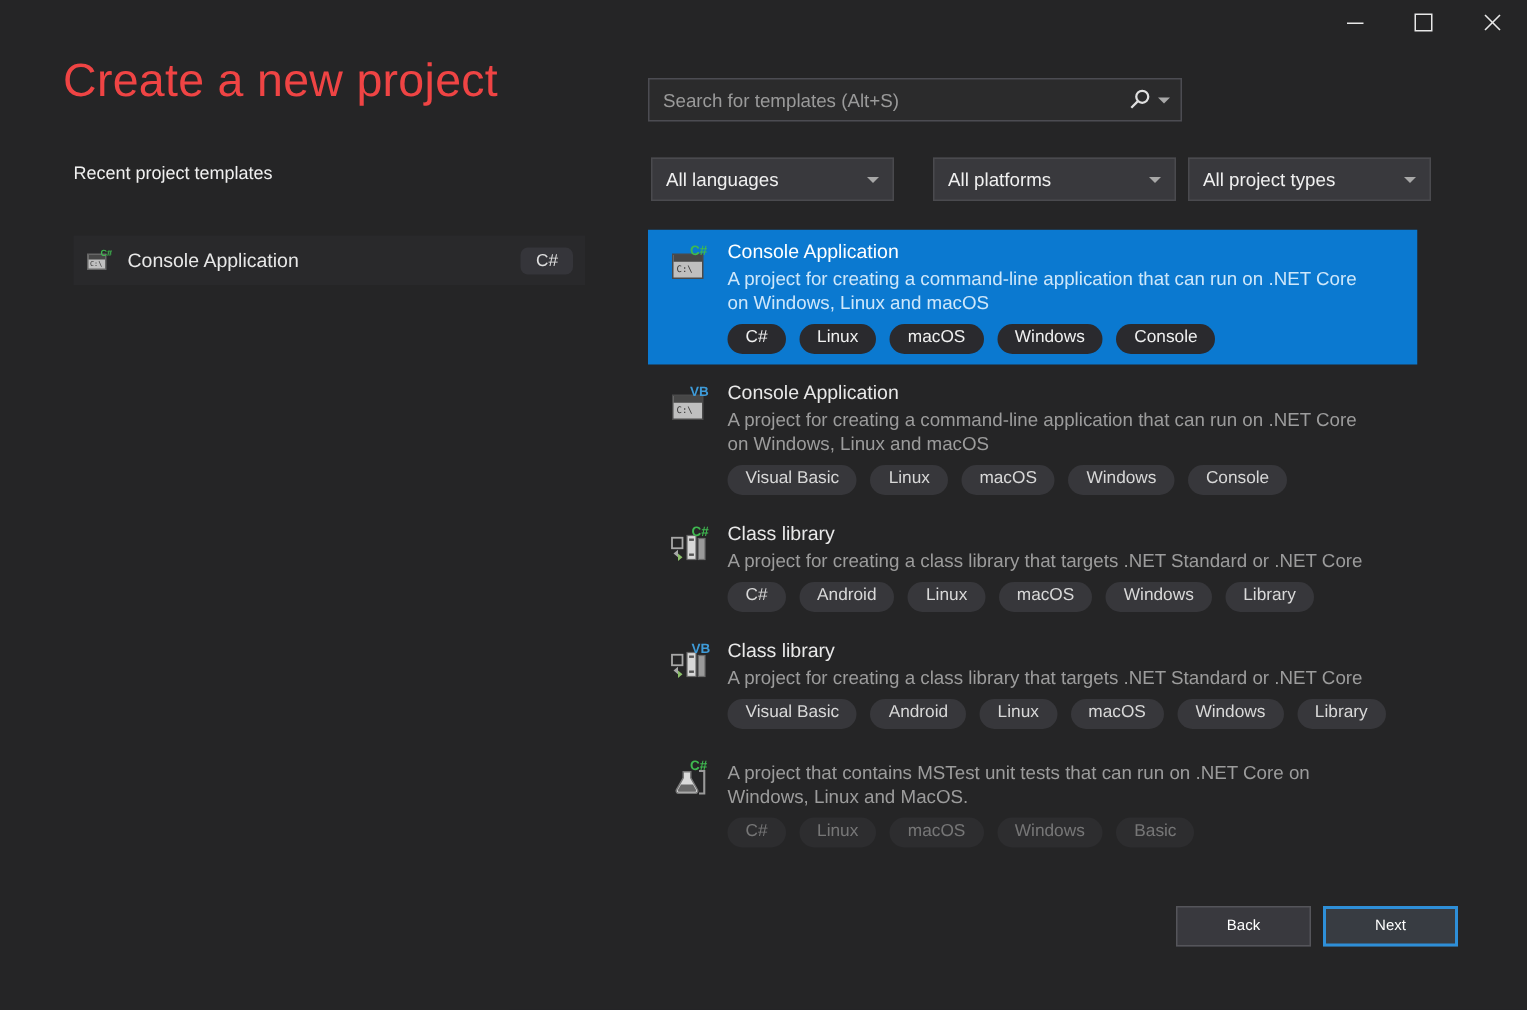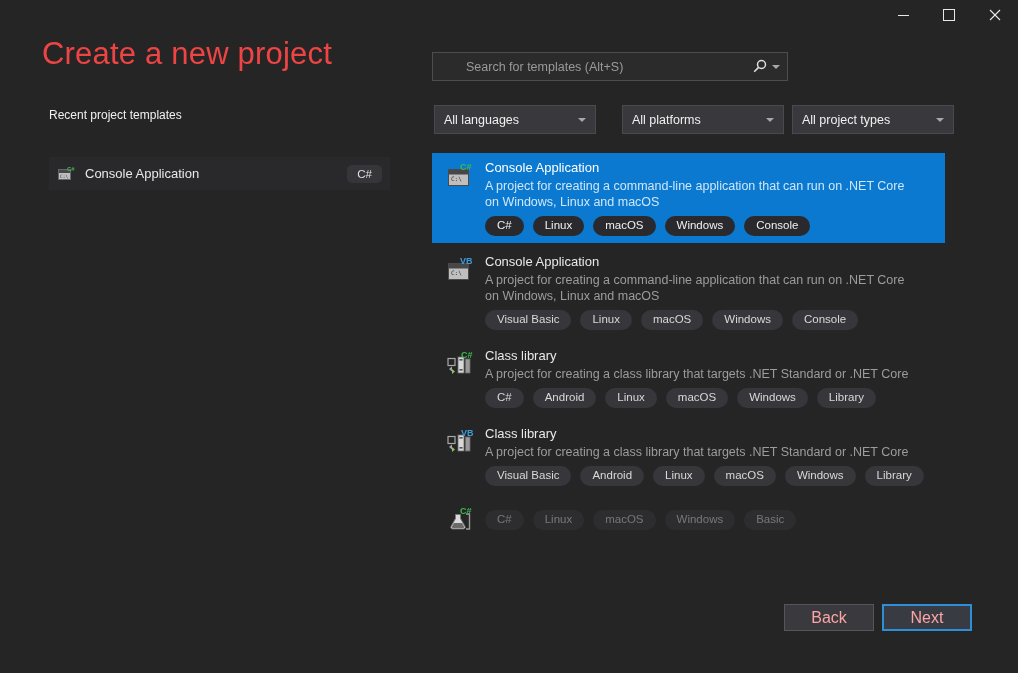--- a/index.html
+++ b/index.html
@@ -35,21 +35,21 @@
     background:#35353A;border-radius:5px;padding:3px 10px;
     font-size:11.5px;color:#E0E0E0;
   }
 
   
   .search-box{
     position:absolute;left:432px;top:52px;width:356px;height:29px;
     box-sizing:border-box;background:#2B2B2C;border:1px solid #4C4C52;
     display:flex;align-items:center;padding:0 7px 0 9px;
   }
-  .search-placeholder{flex:1;font-size:12.5px;color:#9A9A9A;margin-left:24px;}
+  .search-placeholder{flex:1;font-size:12.5px;color:#9A9A9A;}
   .caret-down{
     width:0;height:0;border-left:4px solid transparent;border-right:4px solid transparent;
     border-top:4px solid #A8A8A8;display:inline-block;margin-left:5px;
   }
 
   
   .filter{
     position:absolute;top:105px;height:29px;width:162px;box-sizing:border-box;
     background:#39393D;border:1px solid #4A4A4E;
     display:flex;align-items:center;justify-content:space-between;
@@ -76,21 +76,21 @@
     box-sizing:border-box;background:#37373B;border-radius:10px;
     padding:3px 12px;font-size:11.5px;line-height:13px;color:#D8D8D8;white-space:nowrap;
   }
   .selected .tag{background:#2A2A2E;color:#F0F0F0;}
   .faded .t-tags{opacity:.45;}
 
   
   .btn{
     position:absolute;top:604px;width:90px;height:27px;box-sizing:border-box;
     display:flex;align-items:center;justify-content:center;
-    font-size:16px;color:#fca5a5;background:#39393E;border:1px solid #55555A;
+    font-size:10px;color:#ffffff;background:#39393E;border:1px solid #55555A;
   }
   .btn-back{left:784px;}
   .btn-next{left:882px;border:2px solid #2E8FD8;background:#383C42;}
 </style>
 </head>
 <body>
 
 <div class="titlebar">
   <div class="win-btn">
     <span class="glyph-min"></span>
@@ -235,20 +235,21 @@
   </div>
 
   <div class="titem faded">
     <svg class="t-icon" viewBox="0 0 28 28">
       <path d="M20 8 h3.5 v15 h-3.5" fill="none" stroke="#9A9A9A" stroke-width="1.4"></path>
       <path d="M9.5 8.5 h5 v4 l4.5 8 a1.6 1.6 0 0 1 -1.4 2.4 H6.4 a1.6 1.6 0 0 1 -1.4 -2.4 l4.5 -8 z" fill="#DADADA" stroke="#777777"></path>
       <path d="M8 17 h8 l2 3.5 a0.9 0.9 0 0 1 -0.8 1.4 H6.8 a0.9 0.9 0 0 1 -0.8 -1.4 z" fill="#6A6A6A"></path>
       <text x="14" y="7.5" font-size="9" font-weight="bold" fill="#3FB950" font-family="'Liberation Sans',sans-serif">C#</text>
     </svg>
     <div class="t-body">
+      <div class="t-desc">A project that contains MSTest unit tests that can run on .NET Core on Windows, Linux and MacOS.</div>
       <div class="t-tags">
         <span class="tag">C#</span>
         <span class="tag">Linux</span>
         <span class="tag">macOS</span>
         <span class="tag">Windows</span>
         <span class="tag">Basic</span>
       </div>
     </div>
   </div>
 

